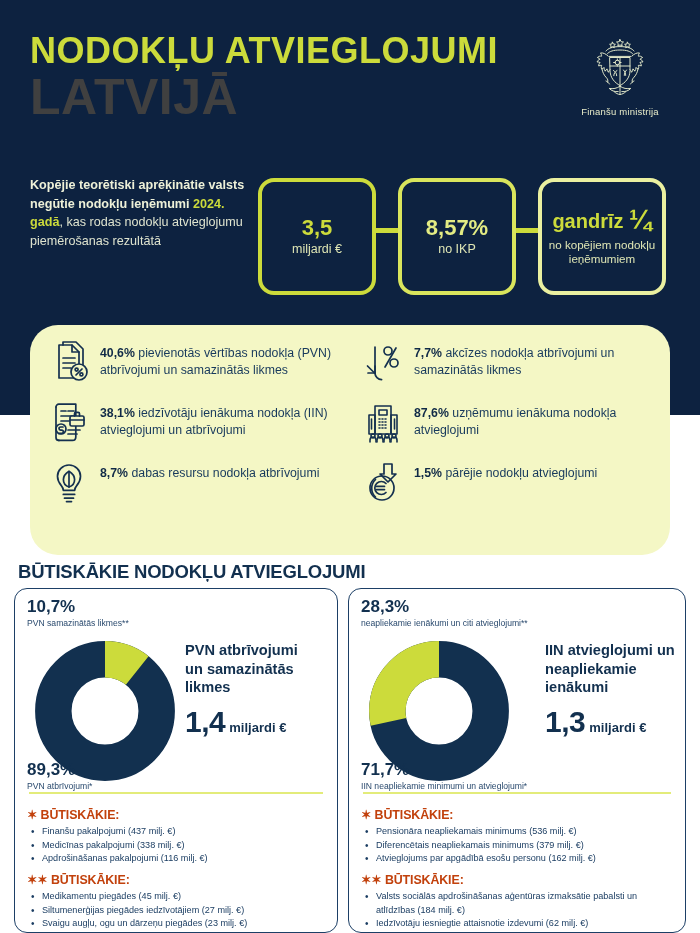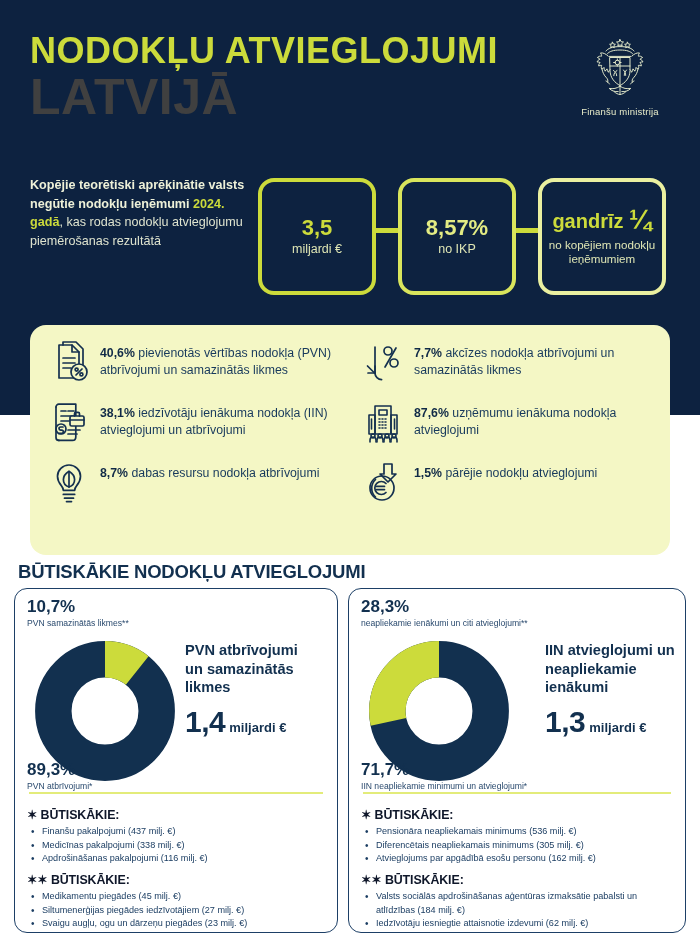--- a/index.html
+++ b/index.html
@@ -64,21 +64,21 @@
   .kpi-3 .kpi-num .frac { font-size:27px; vertical-align:-1px; }
   .kpi-3 .kpi-sub { font-size:11.6px; }
 
   .connector { position:absolute; background:#ccdb3b; }
   .conn-a { left:374px; top:58px; width:28px; height:5px; }
   .conn-b { left:514px; top:58px; width:28px; height:5px; }
 
   
   .pale-panel {
     position:absolute; left:30px; top:325px; width:640px; height:230px;
-    background:#f4f7c5; border-radius:16px;
+    background:#f4f7c5; border-radius:28px;
   }
   .panel-col { position:absolute; top:14px; width:300px; }
   .col-left { left:16px; }
   .col-right { left:330px; }
   .panel-item { display:flex; align-items:flex-start; margin-bottom:10px; }
   .panel-icon { width:46px; min-width:46px; height:50px; margin-right:8px; }
   .panel-icon svg { display:block; }
   .panel-text {
     font-size:12.3px; line-height:1.42; color:#17395c; padding-top:6px;
   }
@@ -118,21 +118,21 @@
   .card-amount .unit { font-size:13px; font-weight:bold; color:#12304f; }
 
   .divider {
     position:absolute; left:14px; top:203px; width:calc(100% - 28px);
     height:2px; background:#e3ec7a;
   }
   .card-right .divider { top:203px; }
 
   .notes { position:absolute; left:12px; top:212px; width:calc(100% - 22px); }
   .note-head {
-    font-size:12.4px; font-weight:bold; color:#0f172a; margin:6px 0 3px 0;
+    font-size:12.4px; font-weight:bold; color:#c2410c; margin:6px 0 3px 0;
     letter-spacing:-.1px;
   }
   .note-list { list-style:none; }
   .note-list li {
     position:relative; padding-left:15px; font-size:9.1px; color:#1c3e63;
     line-height:1.5;
   }
   .note-list li::before {
     content:"•"; position:absolute; left:4px; top:-1px; font-size:10px; color:#1c3e63;
   }
@@ -397,21 +397,21 @@
         <div class="stat-bot-pct">71,7%</div>
         <div class="stat-bot-lbl">IIN neapliekamie minimumi un atvieglojumi*</div>
       </div>
 
       <div class="divider"></div>
 
       <div class="notes">
         <div class="note-head">✶ BŪTISKĀKIE:</div>
         <ul class="note-list">
           <li>Pensionāra neapliekamais minimums (536 milj. €)</li>
-          <li>Diferencētais neapliekamais minimums (305  milj. €)</li>
+          <li>Diferencētais neapliekamais minimums (379  milj. €)</li>
           <li>Atvieglojums par apgādībā esošu personu (162 milj. €)</li>
         </ul>
         <div class="note-head">✶✶ BŪTISKĀKIE:</div>
         <ul class="note-list">
           <li>Valsts sociālās apdrošināšanas aģentūras izmaksātie pabalsti un atlīdzības (184 milj. €)</li>
           <li>Iedzīvotāju iesniegtie attaisnotie izdevumi (62 milj. €)</li>
           <li>Neapliekamais ienākums līdz 3 000 € gadā no lauksaimniecības</li>
         </ul>
       </div>
     </div>

